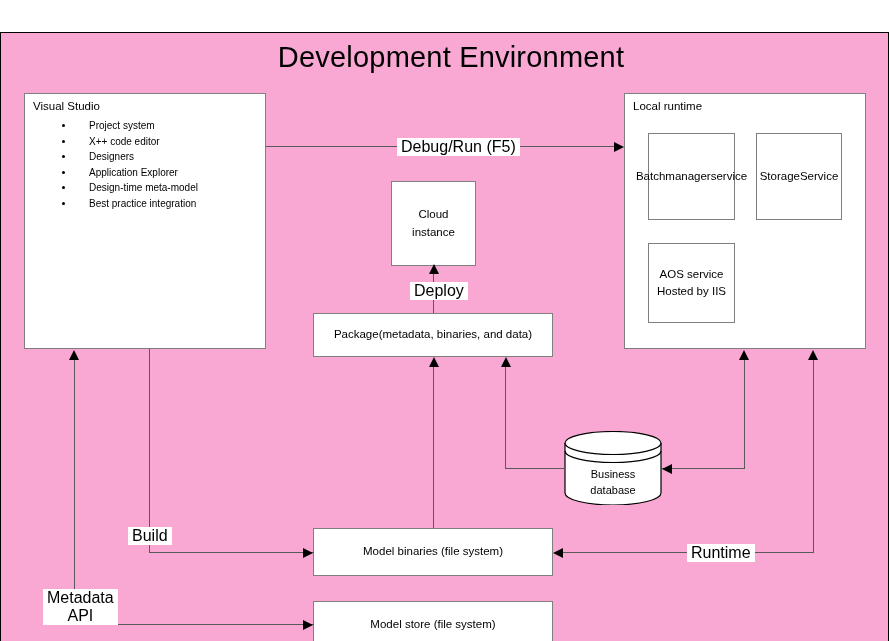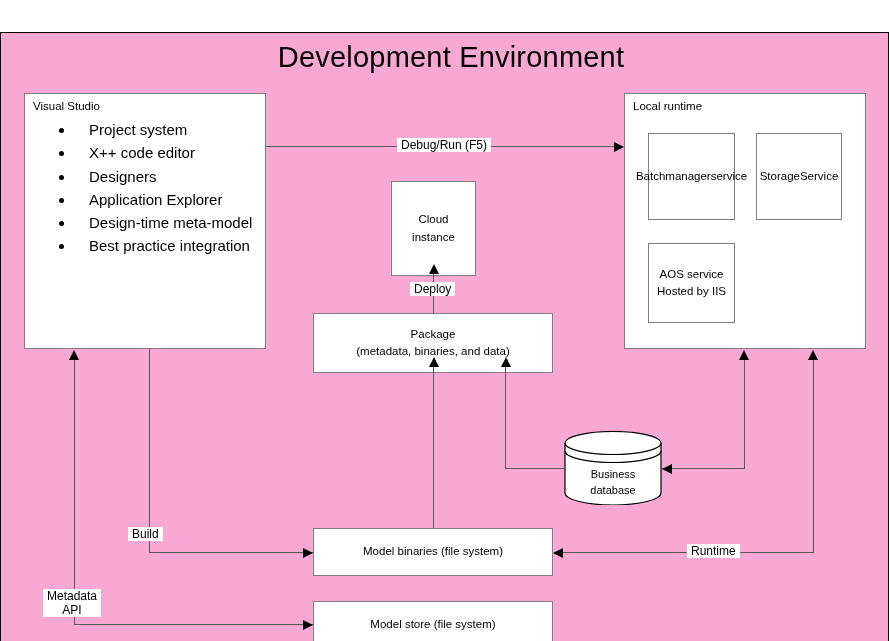--- a/index.html
+++ b/index.html
@@ -52,21 +52,21 @@
     font-size: 11.5px;
     line-height: 1.5;
     color: #000000;
   }
   .bullets {
     position: absolute;
     left: 58px;
     top: 85px;
     margin: 0;
     padding: 0 0 0 16px;
-    font-size: 15px;
+    font-size: 10px;
     line-height: 1.55;
     color: #000000;
     list-style: disc;
   }
   .bullets li { padding-left: 14px; }
   .conn {
     position: absolute;
     background: #595959;
   }
   .conn.h { height: 1.3px; }
@@ -85,21 +85,21 @@
     border-bottom: 5px solid transparent;
     border-right: 10px solid #000000;
   }
   .arrow.up {
     border-left: 5px solid transparent;
     border-right: 5px solid transparent;
     border-bottom: 10px solid #000000;
   }
   .edge-label {
     position: absolute;
-    font-size: 12px;
+    font-size: 16px;
     color: #000000;
     background: #ffffff;
     padding: 0 4px;
     white-space: nowrap;
     text-align: center;
   }
   .cyl {
     position: absolute;
   }
   .cyl svg { display: block; }
@@ -145,26 +145,26 @@
   <div class="box box-center" style="left:755px; top:100px; width:86px; height:87px; flex-direction:row;">
     <span>Storage</span>
     <span>Service</span>
   </div>
 
   <div class="box box-center" style="left:647px; top:210px; width:87px; height:80px; flex-direction:column;">
     <span>AOS service</span>
     <span>Hosted by IIS</span>
   </div>
 
-  <div class="box box-center" style="left:390px; top:148px; width:85px; height:95px; flex-direction:column;">
+  <div class="box box-center" style="left:390px; top:148px; width:85px; height:85px; flex-direction:column;">
     <span>Cloud</span>
     <span>instance</span>
   </div>
 
-  <div class="box box-center" style="left:312px; top:280px; width:240px; height:60px; flex-direction:column;">
+  <div class="box box-center" style="left:312px; top:280px; width:240px; height:44px; flex-direction:row;">
     <span>Package</span>
     <span>(metadata, binaries, and data)</span>
   </div>
 
   <div class="box box-center" style="left:312px; top:495px; width:240px; height:48px;">
     <span>Model binaries (file system)</span>
   </div>
 
   <div class="box box-center" style="left:312px; top:568px; width:240px; height:48px;">
     <span>Model store (file system)</span>

